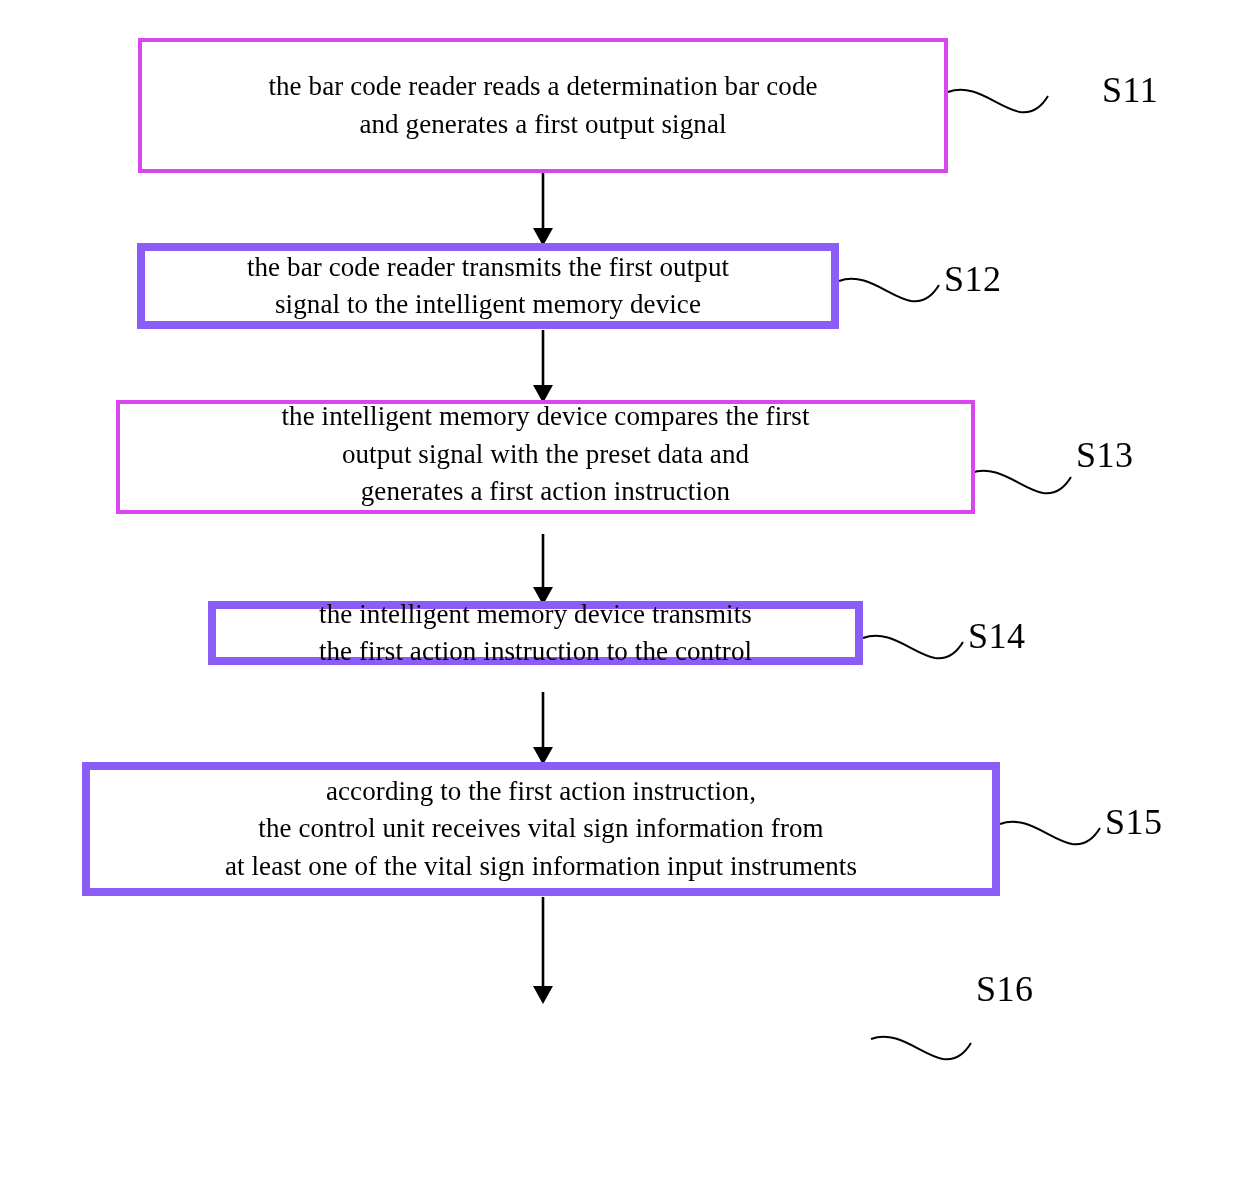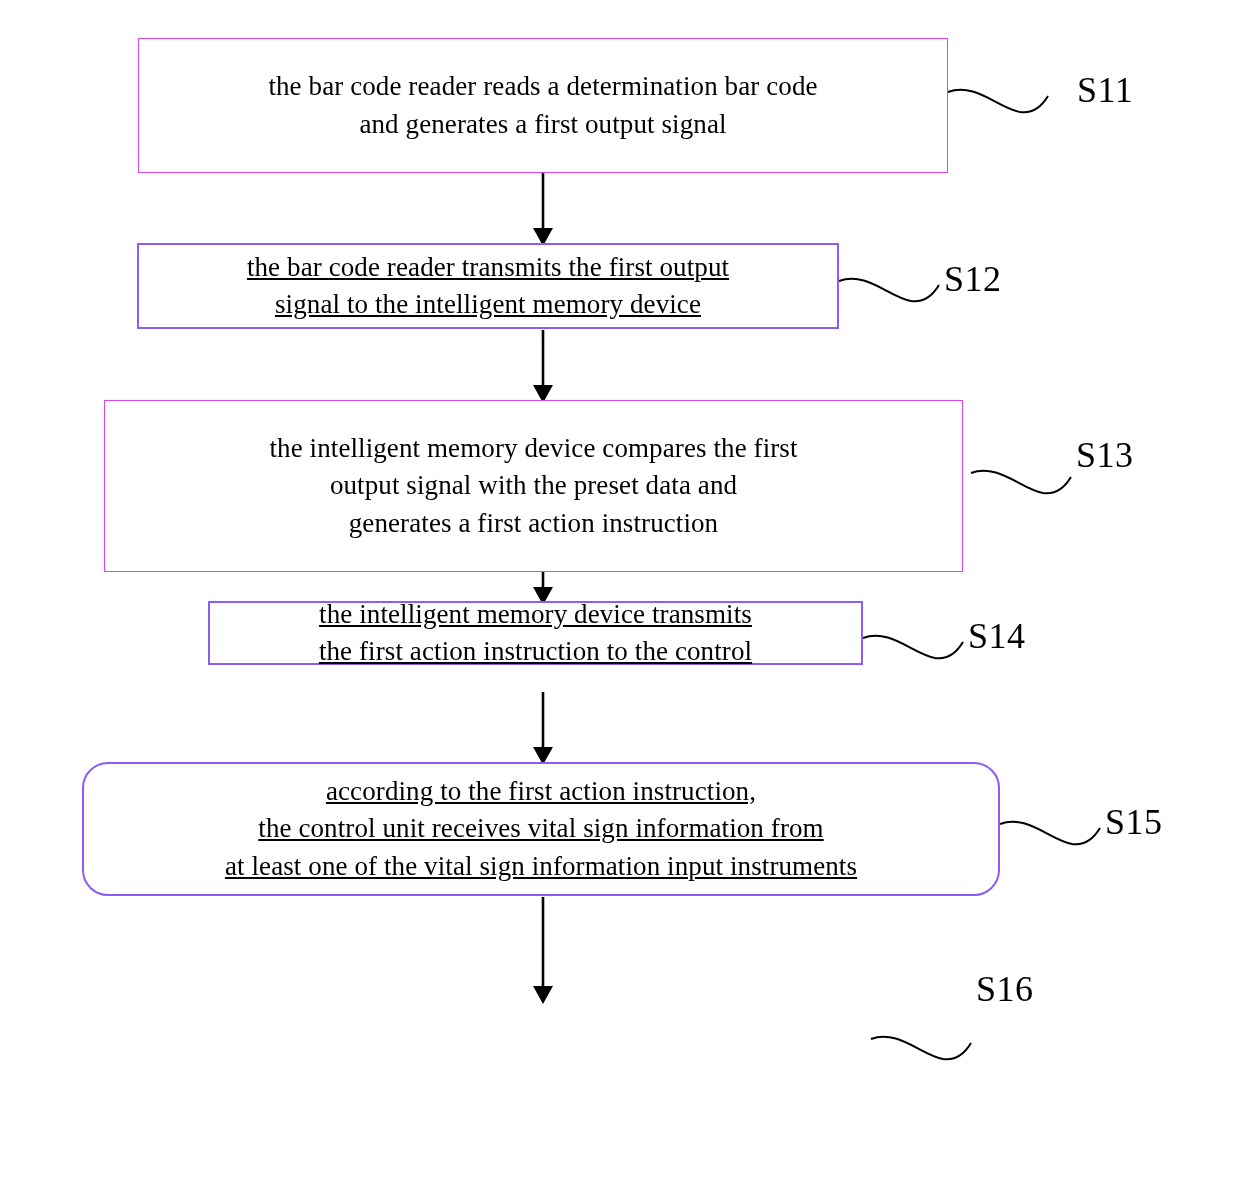--- a/index.html
+++ b/index.html
@@ -19,29 +19,28 @@
     position: absolute;
     top: 0;
     left: 0;
     width: 1240px;
     height: 1179px;
   }
   .node {
     position: absolute;
     box-sizing: border-box;
     background: #ffffff;
-    border: 1px solid #d946ef;
+    border: 4px solid #d946ef;
     display: flex;
     align-items: center;
     justify-content: center;
     text-align: center;
   }
   .node.thick {
-    border: 2px solid #8b5cf6;
-    text-decoration: underline;
+    border: 8px solid #8b5cf6;
   }
   .node-text {
     font-size: 27px;
     line-height: 1.38;
     color: #000000;
     letter-spacing: 0.1px;
     padding: 0 8px;
     white-space: pre-line;
   }
   .step-label {
@@ -75,42 +74,42 @@
     <path d="M971,473 C998,463 1021,489 1043,493 C1057,495 1065,487 1071,477" fill="none" stroke="#000000" stroke-width="2"></path>
     <path d="M863,638 C890,628 913,654 935,658 C949,660 957,652 963,642" fill="none" stroke="#000000" stroke-width="2"></path>
     <path d="M1000,824 C1027,814 1050,840 1072,844 C1086,846 1094,838 1100,828" fill="none" stroke="#000000" stroke-width="2"></path>
     <path d="M871,1039 C898,1029 921,1055 943,1059 C957,1061 965,1053 971,1043" fill="none" stroke="#000000" stroke-width="2"></path>
   </svg>
 
   <div class="node" style="left:138px; top:38px; width:810px; height:135px;">
     <span class="node-text">the bar code reader reads a determination bar code
 and generates a first output signal</span>
   </div>
-  <div class="step-label" style="left:1077px; top:69px;text-align:center;">S11</div>
+  <div class="step-label" style="left:1102px; top:69px;text-align:center;">S11</div>
 
   <div class="node thick" style="left:137px; top:243px; width:702px; height:86px;">
     <span class="node-text">the bar code reader transmits the first output
 signal  to the intelligent memory device</span>
   </div>
   <div class="step-label" style="left:944px; top:258px;">S12</div>
 
-  <div class="node" style="left:104px; top:400px; width:859px; height:172px;">
+  <div class="node" style="left:116px; top:400px; width:859px; height:114px;align-items:flex-end;">
     <span class="node-text">the intelligent memory device compares the first
 output signal  with the preset data and
 generates a first action instruction</span>
   </div>
   <div class="step-label" style="left:1076px; top:434px;">S13</div>
 
   <div class="node thick" style="left:208px; top:601px; width:655px; height:64px;">
     <span class="node-text">the intelligent memory device transmits
 the first action instruction to the control</span>
   </div>
   <div class="step-label" style="left:968px; top:615px;">S14</div>
 
-  <div class="node thick" style="left:82px; top:762px; width:918px; height:134px;border-radius:26px;">
+  <div class="node thick" style="left:82px; top:762px; width:918px; height:134px;">
     <span class="node-text">according to the first action instruction,
 the control unit receives vital sign information from
 at least one of the vital sign information input instruments</span>
   </div>
   <div class="step-label" style="left:1105px; top:801px;">S15</div>
 
   <div class="step-label" style="left:976px; top:968px;">S16</div>
 
 </div>
 

